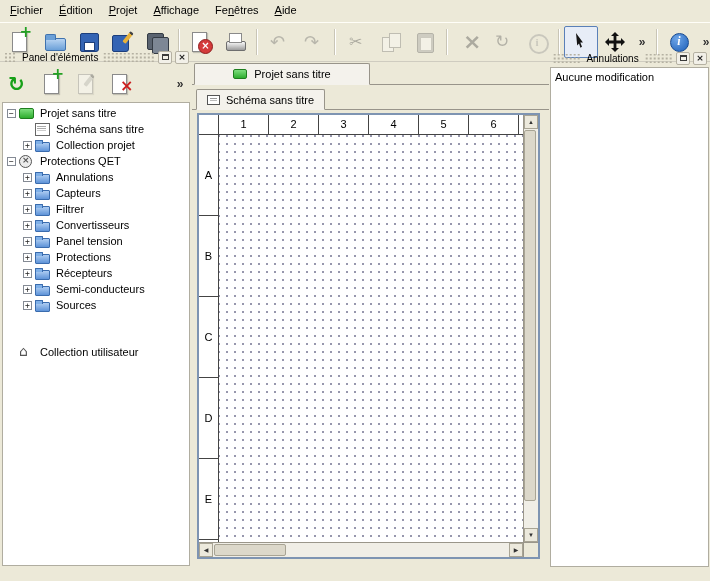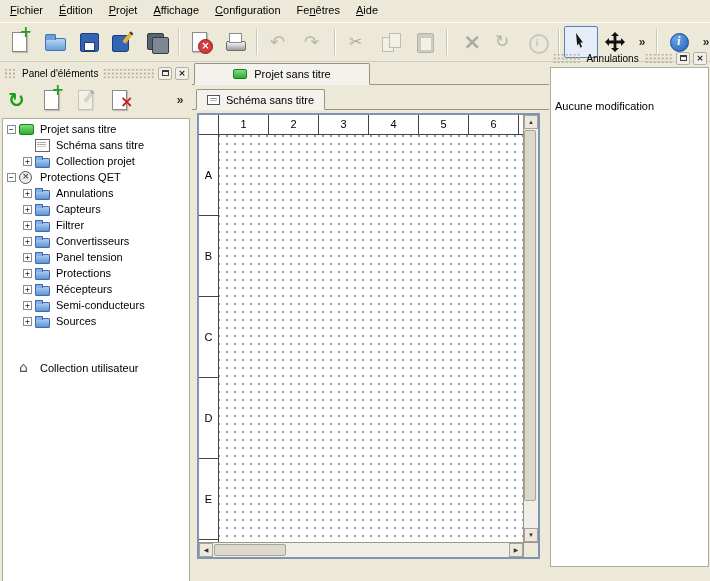--- a/index.html
+++ b/index.html
@@ -78,21 +78,21 @@
     border:1px solid #174a92;border-radius:50%;}
   .ic-about::after{content:"i";left:0;top:3px;width:24px;text-align:center;
     font:italic bold 12px/17px "Liberation Serif",serif;color:#fff;}
   .ic-reload::before{content:"↻";left:1px;top:0;font:bold 20px/24px "DejaVu Sans",sans-serif;color:#18a018;}
   .ic-editelement::after{left:12px;top:2px;width:4px;height:13px;border-radius:1px;
     background:linear-gradient(#444 18%,#e8b23a 18%);transform:rotate(38deg);}
   .ic-deleteelement::after{content:"×";left:11px;top:6px;
     font:bold 16px/16px "DejaVu Sans",sans-serif;color:#cc2020;}
 
   
-  #left-dock{position:absolute;left:0;top:63px;width:192px;height:519px;display:flex;flex-direction:column;}
+  #left-dock{position:absolute;left:0;top:47px;width:192px;height:519px;display:flex;flex-direction:column;}
   #right-dock{position:absolute;left:549px;top:48px;width:161px;height:519px;display:flex;flex-direction:column;}
   .dock-title{height:16px;margin:2px 3px 1px;display:flex;align-items:center;gap:3px;flex:none;}
   .grip{flex:1;height:9px;
     background-image:radial-gradient(circle,#b5b1a2 1px,transparent 1.3px);
     background-size:4px 4px;background-position:center;}
   .grip.small{flex:0 0 14px;}
   .dock-title .title{font-size:10px;padding:0 2px;white-space:nowrap;}
   .dock-btn{width:14px;height:13px;flex:none;display:flex;align-items:center;justify-content:center;
     border:1px solid #b5b1a2;background:#f2f0e8;border-radius:2px;}
   .float-glyph{width:7px;height:6px;border:1px solid #3a3a3a;border-top-width:2px;display:block;}
@@ -172,31 +172,30 @@
   .htrack{flex:1;position:relative;}
   .hthumb{position:absolute;left:1px;top:1px;height:12px;width:72px;background:#dcd8ca;
     border:1px solid #a8a494;border-radius:2px;}
   .vtrack{flex:1;position:relative;}
   .vthumb{position:absolute;top:1px;left:0;width:12px;height:93%;background:#dcd8ca;
     border:1px solid #a8a494;border-radius:2px;}
   .scroll-corner{height:15px;flex:none;background:#ece9d8;border-top:1px solid #9a968a;}
 
   
   .undo-list{flex:1;background:#fff;border:1px solid #b0ada0;margin:0 1px 0 1px;}
-  .undo-item{padding:3px 4px;white-space:nowrap;margin-top:29px;}
+  .undo-item{padding:3px 4px;white-space:nowrap;}
 </style>
 </head>
 <body>
 
 <div id="menubar">
     <div class="menu-item"><u>F</u>ichier</div>
     <div class="menu-item"><u>É</u>dition</div>
     <div class="menu-item"><u>P</u>rojet</div>
     <div class="menu-item"><u>A</u>ffichage</div>
-    <div class="menu-item"><u>C</u>onfiguration</div>
     <div class="menu-item">Fe<u>n</u>êtres</div>
     <div class="menu-item"><u>A</u>ide</div>
   </div>
 
 <div id="main-toolbar">
     <div class="tbtn">
       <span class="icon ic-new"></span>
     </div>
     <div class="tbtn">
       <span class="icon ic-open"></span>

